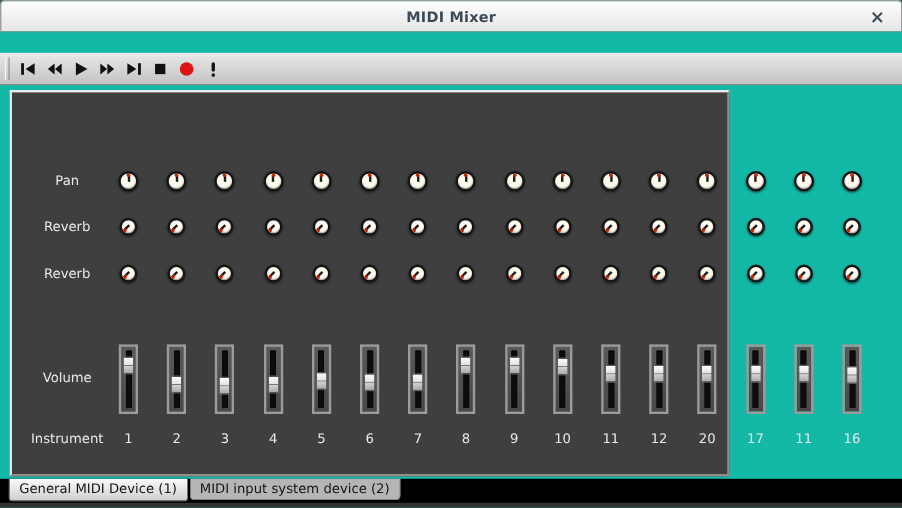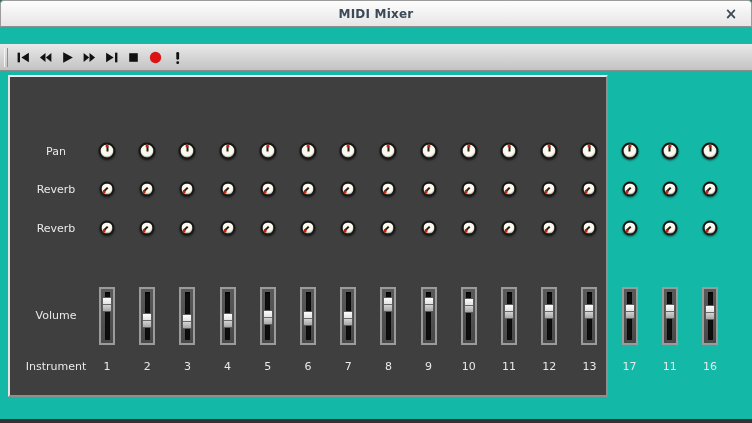--- a/index.html
+++ b/index.html
@@ -496,21 +496,21 @@
           <div class="knob small" style="top: 151px;">
             <div class="needle-wrap" style="transform:rotate(-135deg)">
               <div class="needle"></div>
               <div class="tip"></div>
             </div>
           </div>
           <div class="vslider">
             <div class="groove"></div>
             <div class="handle" style="top:15px"></div>
           </div>
-          <div class="chan-num">13</div>
+          <div class="chan-num">20</div>
         </div>
         <div class="channel" style="left: 599.6px;">
           <div class="knob big" style="top: 74px;">
             <div class="needle-wrap" style="transform:rotate(0deg)">
               <div class="needle"></div>
               <div class="tip"></div>
             </div>
           </div>
           <div class="knob small" style="top: 112px;">
             <div class="needle-wrap" style="transform:rotate(-135deg)">
@@ -576,14 +576,18 @@
           </div>
           <div class="vslider">
             <div class="groove"></div>
             <div class="handle" style="top:16px"></div>
           </div>
           <div class="chan-num">16</div>
         </div>
       </div>
   </div>
 
+  <div class="tabbar">
+      <div class="tab active">General MIDI Device (1)</div>
+      <div class="tab">MIDI input system device (2)</div>
+    </div>
   <div class="footer-strip"></div>
 </div>
 
 </body></html>

